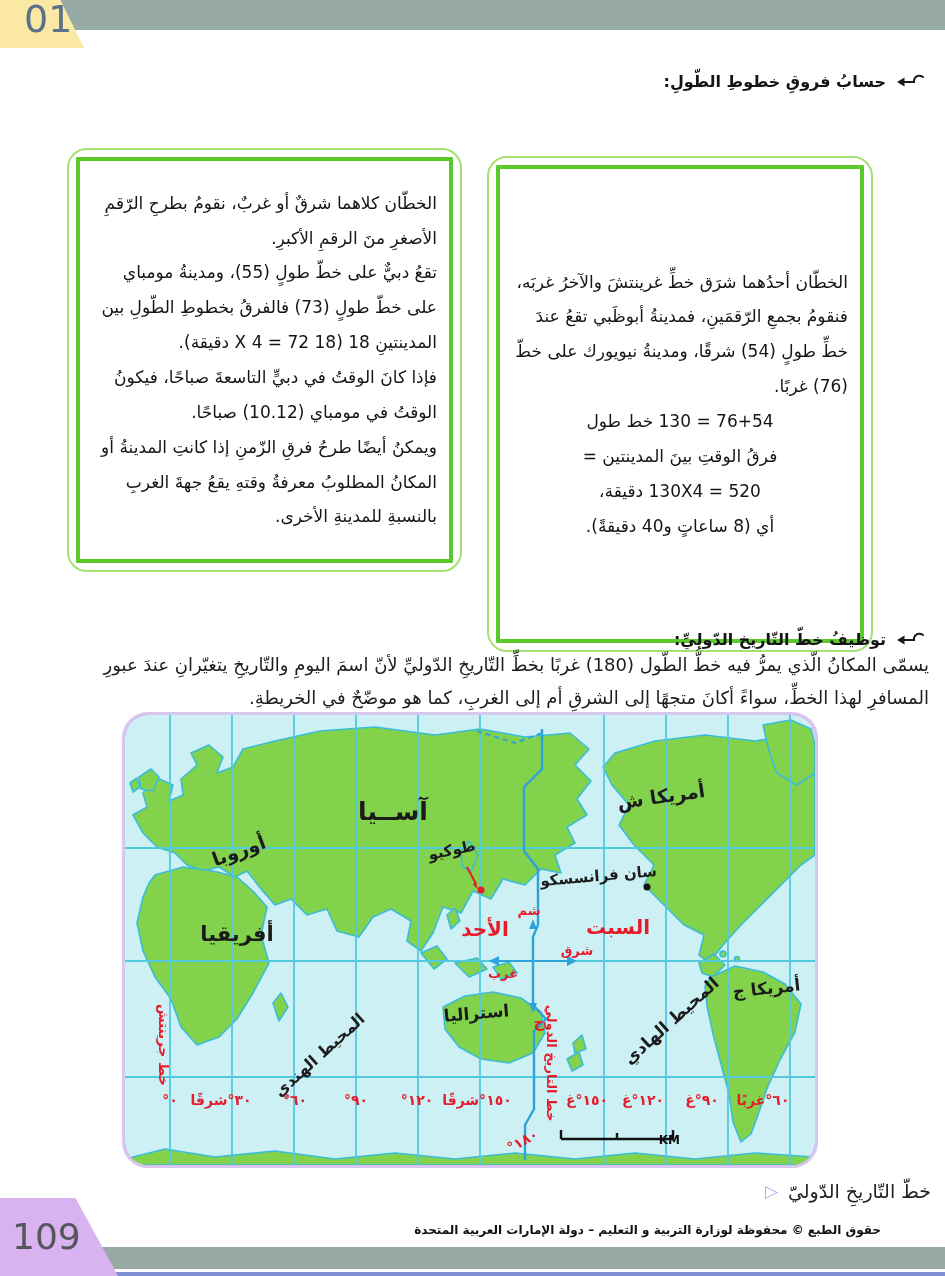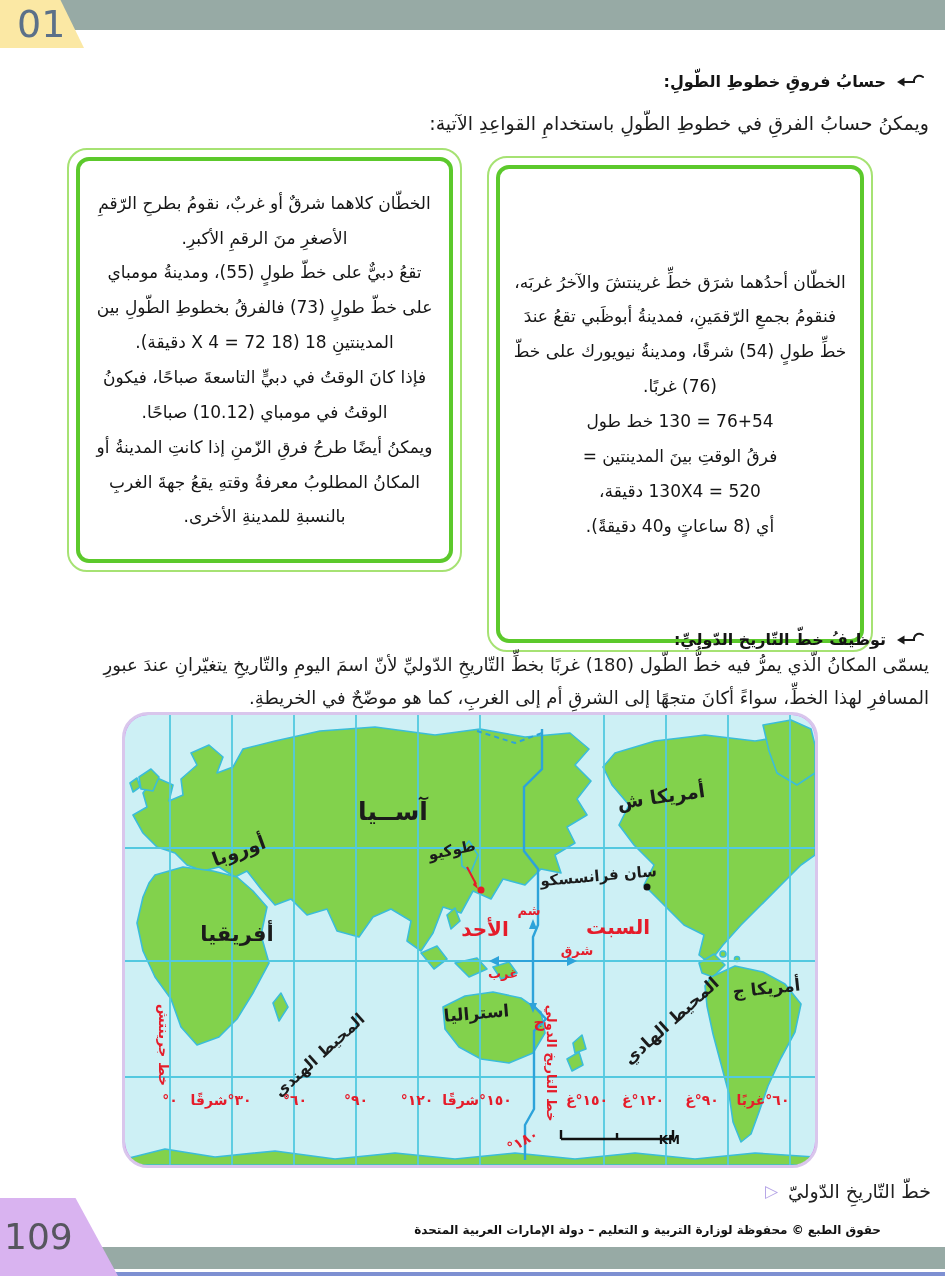--- a/index.html
+++ b/index.html
@@ -1,52 +1,52 @@
 <!DOCTYPE html>
 <html lang="ar" dir="rtl"><head>
 <meta charset="utf-8">
 <style>
   html,body{margin:0;padding:0;background:#fff;}
   .page{position:relative;width:945px;height:1276px;background:#ffffff;overflow:hidden;
         font-family:"DejaVu Sans",sans-serif;color:#1a1a1a;direction:rtl;}
   
   .top-bar{position:absolute;top:0;left:0;right:0;height:30px;background:#97aaa5;}
   .unit-badge{position:absolute;top:0;left:0;width:84px;height:48px;background:#fbe8a4;
-              clip-path:polygon(0 0,72% 0,100% 100%,0 100%);display:flex;align-items:center;
-              padding-left:17px;box-sizing:border-box;direction:ltr;z-index:3;}
+              clip-path:polygon(0 0,72% 0,100% 100%,0 100%);display:flex;align-items:flex-start;
+              padding-left:24px;box-sizing:border-box;direction:ltr;z-index:3;}
   .unit-badge span{font-size:38px;line-height:1;color:#5b7089;}
   
   .heading{position:absolute;right:20px;display:flex;align-items:center;gap:9px;
            font-weight:bold;font-size:16px;color:#141414;}
   .heading .arrow{flex:0 0 auto;display:flex;align-items:center;}
   .intro{position:absolute;right:16px;font-size:19px;color:#1d1d1d;}
   
   .rule-box{position:absolute;border:2px solid #a6e273;border-radius:20px;padding:7px;
             box-sizing:border-box;background:#ffffff;}
-  .rule-box-inner{border:4px solid #5cc92c;border-radius:13px;width:100%;height:100%;
+  .rule-box-inner{border:4px solid #5cc92c;border-radius:1px;width:100%;height:100%;
                   box-sizing:border-box;display:flex;flex-direction:column;justify-content:center;
-                  align-items:center;text-align:center;font-size:17px;line-height:2.05;
+                  align-items:center;font-size:17px;line-height:2.05;
                   padding:8px 12px;color:#151515;overflow:hidden;}
   .rule-box-inner div{margin:0;}
   .para{position:absolute;font-size:18px;line-height:1.85;text-align:right;color:#1d1d1d;}
   
   .map-frame{position:absolute;left:122px;top:712px;width:696px;height:456px;
              border:3px solid #d9c6ec;border-radius:26px;overflow:hidden;background:#d946ef;
              box-sizing:border-box;}
   .map-frame svg{display:block;width:100%;height:100%;}
   .map-caption{position:absolute;top:1180px;right:14px;display:flex;align-items:center;gap:10px;
                font-size:19px;color:#222;}
   .map-caption .tri{color:#b5a4e6;font-size:17px;line-height:1;}
   
   .footer-text{position:absolute;top:1223px;right:64px;font-size:12px;font-weight:bold;color:#111;}
   .bottom-bar{position:absolute;top:1247px;left:0;right:0;height:22px;background:#97aaa5;}
   .bottom-line{position:absolute;bottom:0;left:0;right:0;height:4px;background:#7e90d2;}
   .page-badge{position:absolute;top:1198px;left:0;width:118px;height:78px;background:#d9b3f0;
               clip-path:polygon(0 0,64% 0,100% 100%,0 100%);display:flex;align-items:center;
-              padding-left:4px;box-sizing:border-box;direction:ltr;z-index:3;}
+              padding-left:12px;box-sizing:border-box;direction:ltr;z-index:3;}
   .page-badge span{font-size:36px;line-height:1;color:#56565e;}
   svg text{font-family:"DejaVu Sans",sans-serif;}
 </style>
 </head>
 <body>
 
 <div class="page">
 
   <div class="top-bar"></div>
   <div class="unit-badge">
@@ -56,21 +56,20 @@
   <div class="heading" style="top:72px;">
     <span class="arrow">
       <svg width="30" height="16" viewBox="0 0 30 16">
         <path d="M28,3 C24,0.5 20,2 19,6 L19,8 L8,8" fill="none" stroke="#1a1a1a" stroke-width="2" stroke-linecap="round"></path>
         <path d="M9.5,3.5 L2,8 L9.5,12.5 Z" fill="#1a1a1a"></path>
       </svg>
     </span>
     <span>حسابُ فروقِ خطوطِ الطّولِ:</span>
   </div>
 
-  <div class="intro" style="top:112px;">ويمكنُ حسابُ الفرقِ في خطوطِ الطّولِ باستخدامِ القواعِدِ الآتية:</div>
 
   <div class="rule-box" style="left:487px;top:156px;width:386px;height:496px;">
     <div class="rule-box-inner">
       <div>الخطّان أحدُهما شرَق خطِّ غرينتشَ والآخرُ غربَه، فنقومُ بجمعِ الرّقمَينِ، فمدينةُ أبوظَبي تقعُ عندَ خطِّ طولٍ (54) شرقًا، ومدينةُ نيويورك على خطّ (76) غربًا.</div>
       <div>76+54 = 130 خط طول</div>
       <div>فرقُ الوقتِ بينَ المدينتين =</div>
       <div>130X4 = 520 دقيقة،</div>
       <div>أي (8 ساعاتٍ و40 دقيقةً).</div>
     </div>
   </div>

